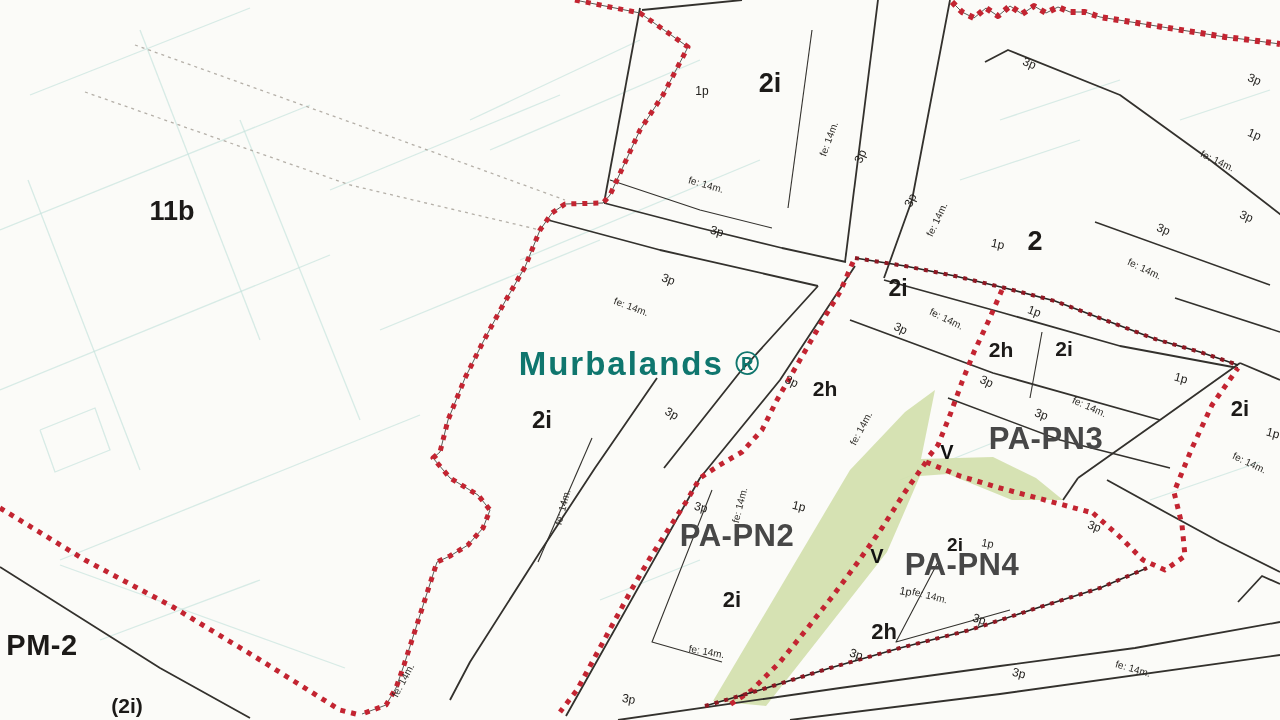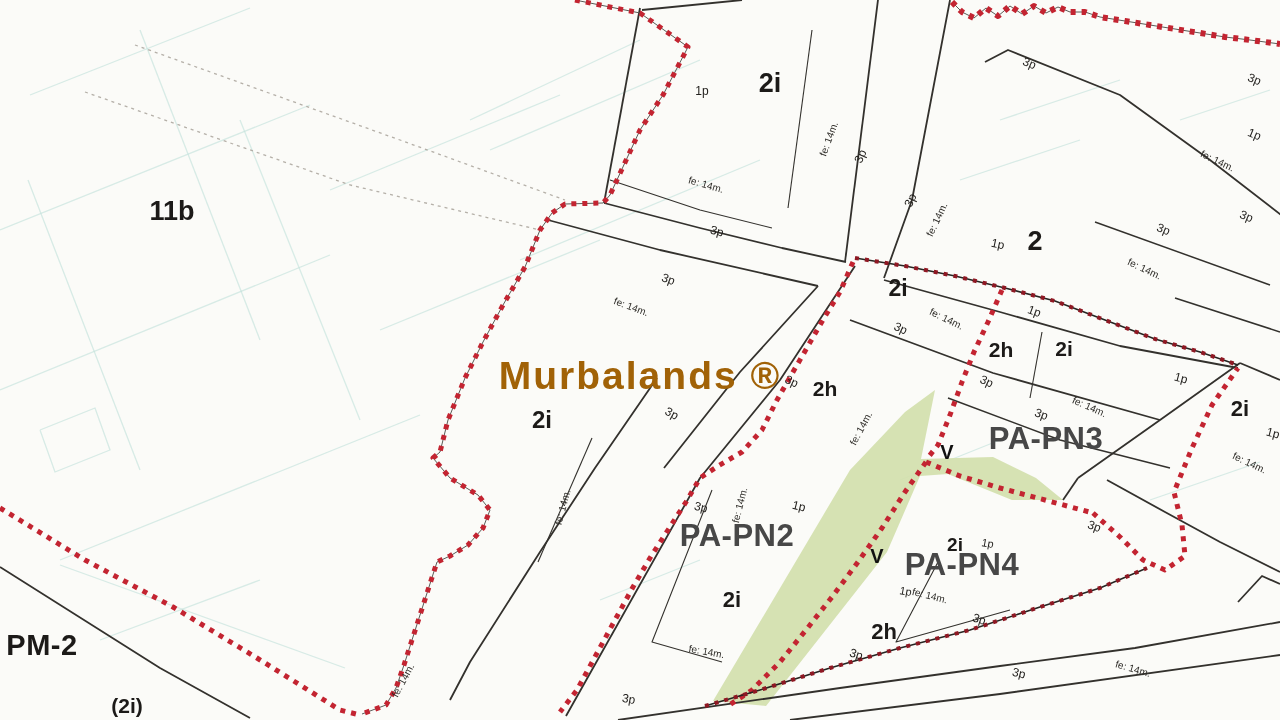--- a/index.html
+++ b/index.html
@@ -19,22 +19,22 @@
   .redd   {stroke:#8f1823;fill:none;stroke-linejoin:round;stroke-linecap:butt;}
   
   text{font-family:"Liberation Sans",sans-serif;}
   .lbl-tiny  {fill:#2e2c28;}
   .lbl-small {fill:#24221f;}
   .lbl-zone  {fill:#1c1a18;font-weight:bold;}
   .lbl-big   {fill:#1c1a18;font-weight:bold;letter-spacing:.5px;}
   .lbl-sector{fill:#474747;font-weight:bold;letter-spacing:.5px;}
   .lbl-v     {fill:#111;font-weight:bold;}
   .watermark{
-    position:absolute;left:640px;top:376px;transform:translate(-50%,-50%);
-    font-size:39px;font-weight:bold;color:#a16207;letter-spacing:2px;
+    position:absolute;left:640px;top:364px;transform:translate(-50%,-50%);
+    font-size:33px;font-weight:bold;color:#0f766e;letter-spacing:2px;
     white-space:nowrap;user-select:none;
   }
 </style>
 </head>
 <body>
 
 <div class="stage">
   <svg id="map-svg" width="1280" height="720" viewBox="0 0 1280 720">
       <rect x="0" y="0" width="1280" height="720" fill="#fbfbf8"></rect>
       <polyline points="30,95 250,8" class="cyan"></polyline>

